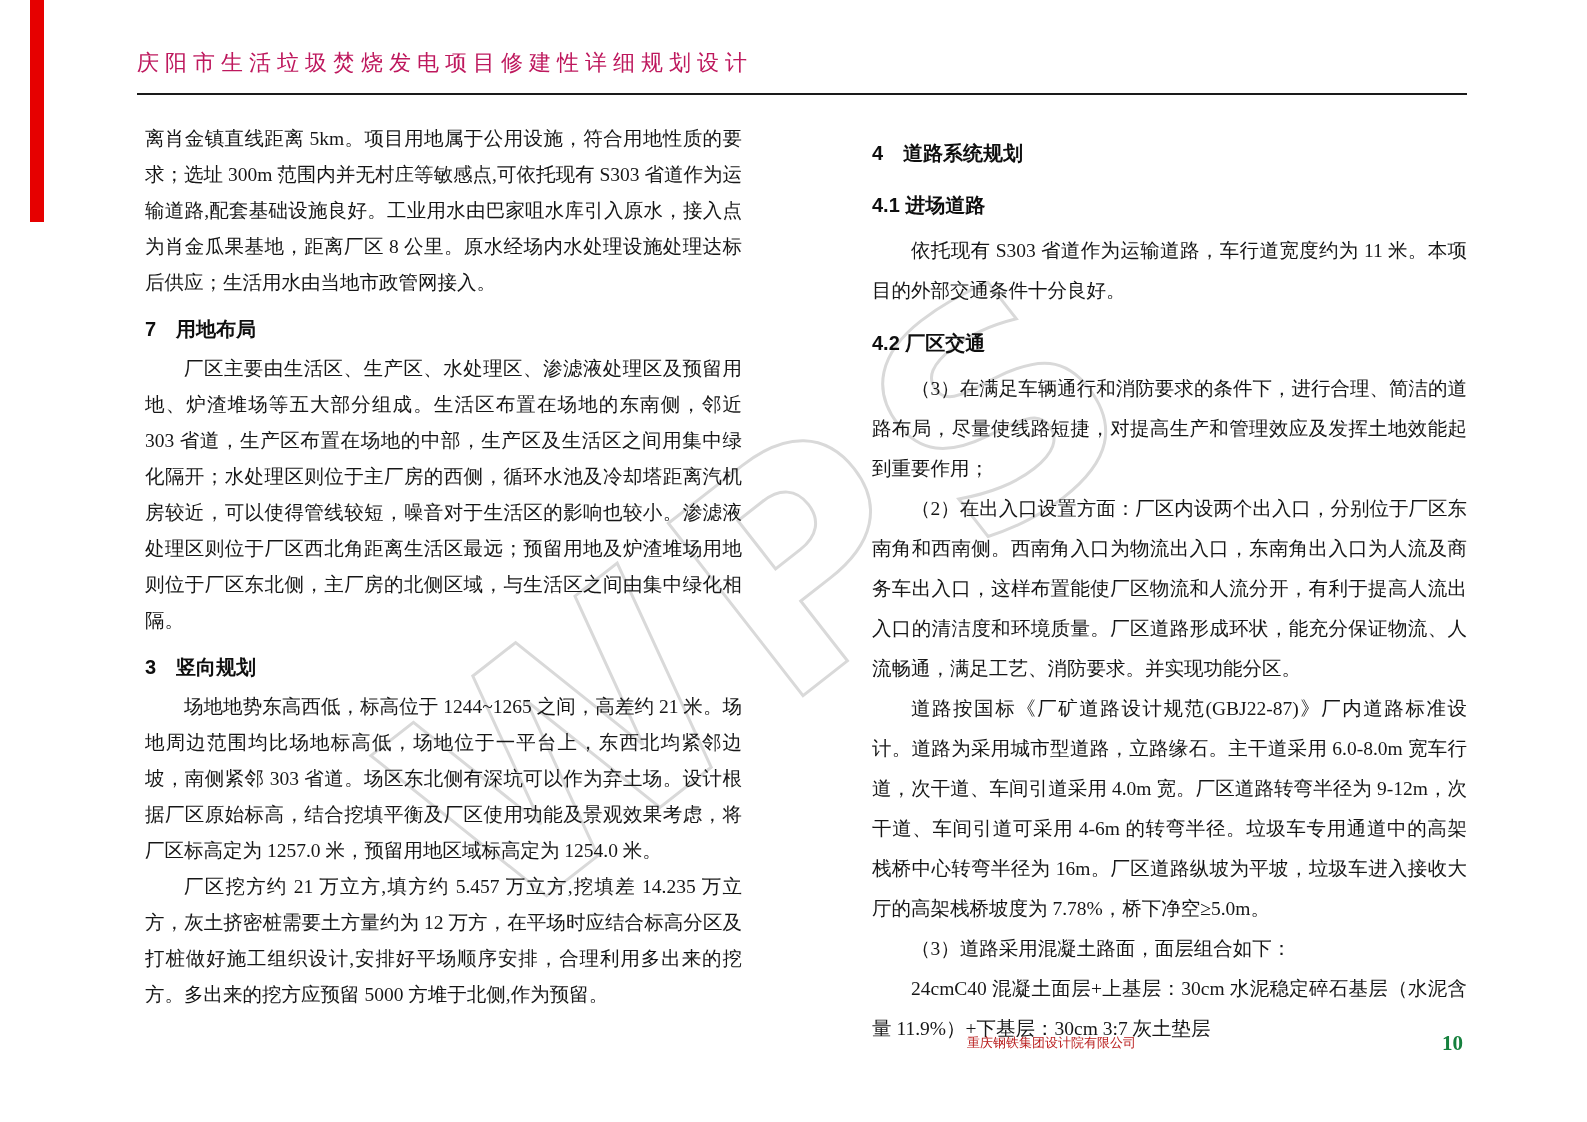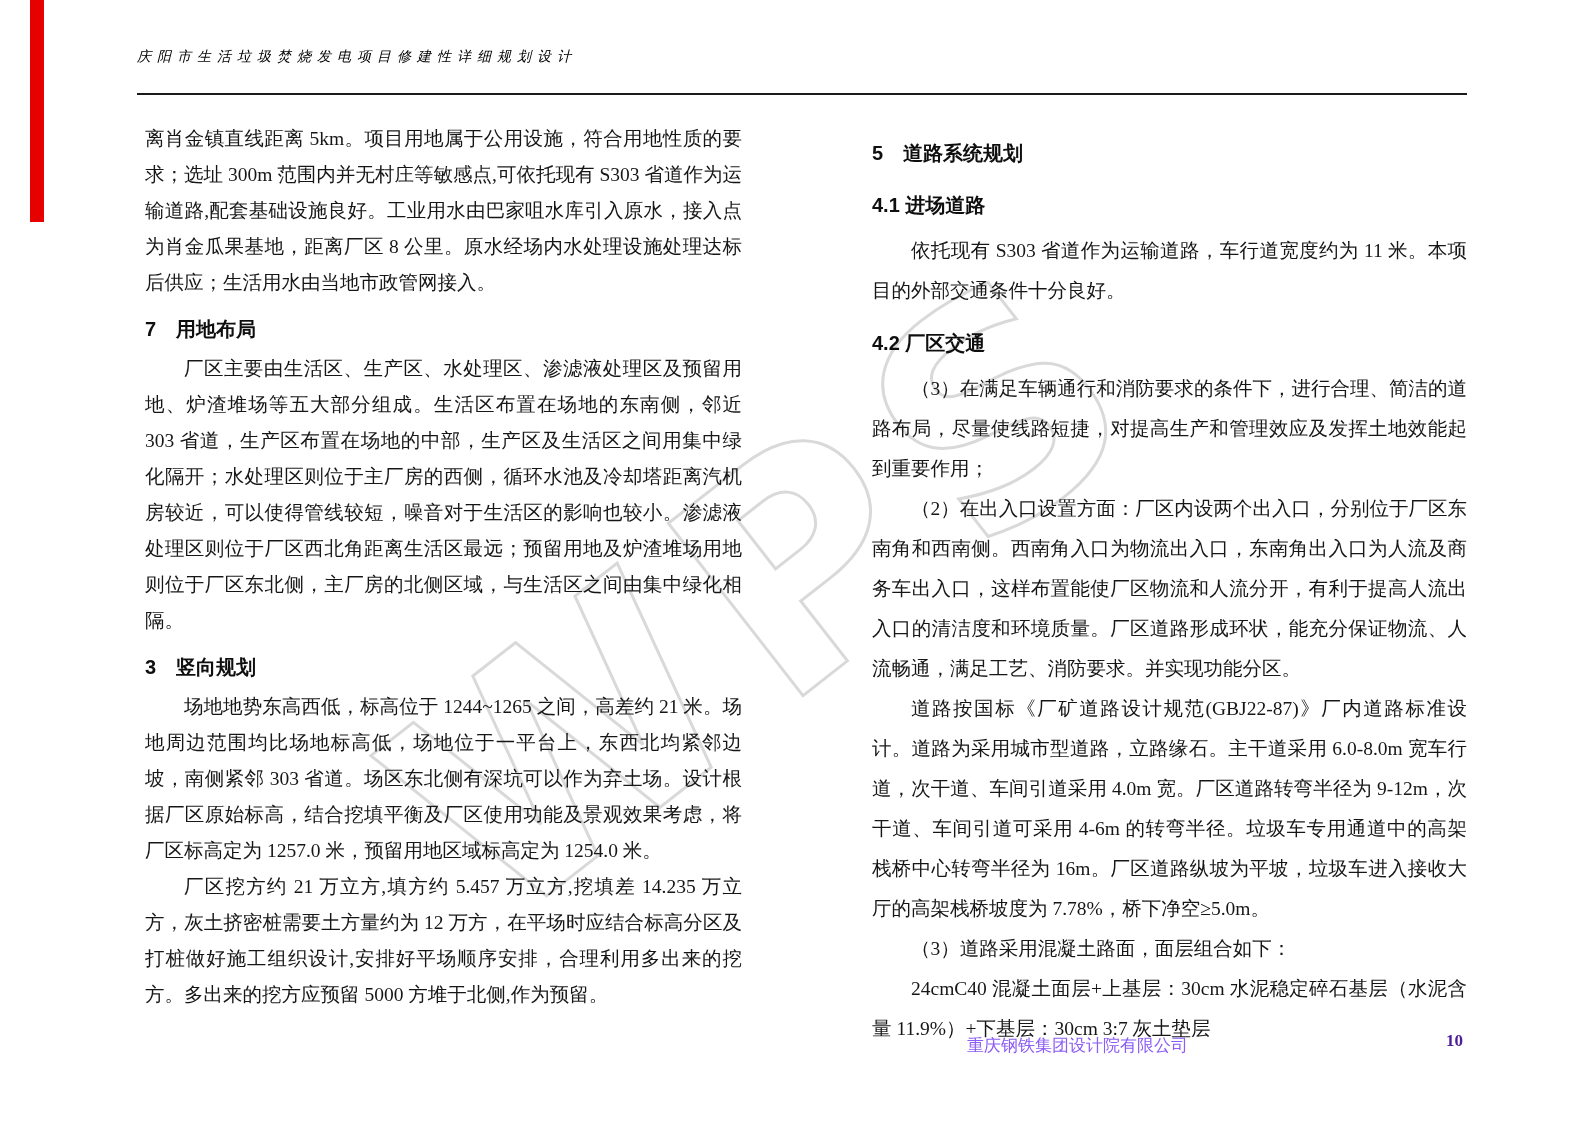--- a/index.html
+++ b/index.html
@@ -31,26 +31,25 @@
     color: rgba(255,255,255,0);
     -webkit-text-stroke: 3px #d9d9d9;
     z-index: 0;
     white-space: nowrap;
     user-select: none;
   }
 
   .header-title {
     position: absolute;
     left: 137px; top: 48px;
-    font-size: 14px;
+    font-size: 22px;
     letter-spacing: 6px;
-    color: #000000;
+    color: #be185d;
     z-index: 2;
     white-space: nowrap;
-    font-style: italic;
   }
   .header-rule {
     position: absolute;
     left: 137px; top: 93px;
     width: 1330px; height: 0;
     border-top: 2px solid #1a1a1a;
     z-index: 2;
   }
 
   .col {
@@ -73,31 +72,31 @@
     font-weight: bold;
     color: #0f0f0f;
     font-family: "Liberation Sans", "DejaVu Sans", sans-serif;
     text-indent: 0;
   }
   .col-right .heading { margin: 12px 0 6px 0; }
 
   .footer-company {
     position: absolute;
     left: 967px; top: 1034px;
-    font-size: 17px;
-    color: #8b5cf6;
+    font-size: 13px;
+    color: #b91c1c;
     z-index: 2;
     white-space: nowrap;
   }
   .footer-page {
     position: absolute;
     right: 124px; top: 1031px;
-    font-size: 17px;
+    font-size: 21px;
     font-weight: bold;
-    color: #4c1d95;
+    color: #15803d;
     z-index: 2;
   }
 </style>
 </head>
 <body>
 
 <div class="page">
 
   <div class="red-marker"></div>
 
@@ -109,21 +108,21 @@
   <div class="col col-left">
     <p class="para no-indent">离肖金镇直线距离 5km。项目用地属于公用设施，符合用地性质的要求；选址 300m 范围内并无村庄等敏感点,可依托现有 S303 省道作为运输道路,配套基础设施良好。工业用水由巴家咀水库引入原水，接入点为肖金瓜果基地，距离厂区 8 公里。原水经场内水处理设施处理达标后供应；生活用水由当地市政管网接入。</p>
     <h2 class="heading">7　用地布局</h2>
     <p class="para">厂区主要由生活区、生产区、水处理区、渗滤液处理区及预留用地、炉渣堆场等五大部分组成。生活区布置在场地的东南侧，邻近 303 省道，生产区布置在场地的中部，生产区及生活区之间用集中绿化隔开；水处理区则位于主厂房的西侧，循环水池及冷却塔距离汽机房较近，可以使得管线较短，噪音对于生活区的影响也较小。渗滤液处理区则位于厂区西北角距离生活区最远；预留用地及炉渣堆场用地则位于厂区东北侧，主厂房的北侧区域，与生活区之间由集中绿化相隔。</p>
     <h2 class="heading">3　竖向规划</h2>
     <p class="para">场地地势东高西低，标高位于 1244~1265 之间，高差约 21 米。场地周边范围均比场地标高低，场地位于一平台上，东西北均紧邻边坡，南侧紧邻 303 省道。场区东北侧有深坑可以作为弃土场。设计根据厂区原始标高，结合挖填平衡及厂区使用功能及景观效果考虑，将厂区标高定为 1257.0 米，预留用地区域标高定为 1254.0 米。</p>
     <p class="para">厂区挖方约 21 万立方,填方约 5.457 万立方,挖填差 14.235 万立方，灰土挤密桩需要土方量约为 12 万方，在平场时应结合标高分区及打桩做好施工组织设计,安排好平场顺序安排，合理利用多出来的挖方。多出来的挖方应预留 5000 方堆于北侧,作为预留。</p>
   </div>
 
   <div class="col col-right">
-    <h2 class="heading">5　道路系统规划</h2>
+    <h2 class="heading">4　道路系统规划</h2>
     <h2 class="heading">4.1 进场道路</h2>
     <p class="para">依托现有 S303 省道作为运输道路，车行道宽度约为 11 米。本项目的外部交通条件十分良好。</p>
     <h2 class="heading">4.2 厂区交通</h2>
     <p class="para">（3）在满足车辆通行和消防要求的条件下，进行合理、简洁的道路布局，尽量使线路短捷，对提高生产和管理效应及发挥土地效能起到重要作用；</p>
     <p class="para">（2）在出入口设置方面：厂区内设两个出入口，分别位于厂区东南角和西南侧。西南角入口为物流出入口，东南角出入口为人流及商务车出入口，这样布置能使厂区物流和人流分开，有利于提高人流出入口的清洁度和环境质量。厂区道路形成环状，能充分保证物流、人流畅通，满足工艺、消防要求。并实现功能分区。</p>
     <p class="para">道路按国标《厂矿道路设计规范(GBJ22-87)》厂内道路标准设计。道路为采用城市型道路，立路缘石。主干道采用 6.0-8.0m 宽车行道，次干道、车间引道采用 4.0m 宽。厂区道路转弯半径为 9-12m，次干道、车间引道可采用 4-6m 的转弯半径。垃圾车专用通道中的高架栈桥中心转弯半径为 16m。厂区道路纵坡为平坡，垃圾车进入接收大厅的高架栈桥坡度为 7.78%，桥下净空≥5.0m。</p>
     <p class="para">（3）道路采用混凝土路面，面层组合如下：</p>
     <p class="para">24cmC40 混凝土面层+上基层：30cm 水泥稳定碎石基层（水泥含量 11.9%）+下基层：30cm 3:7 灰土垫层</p>
   </div>
 

